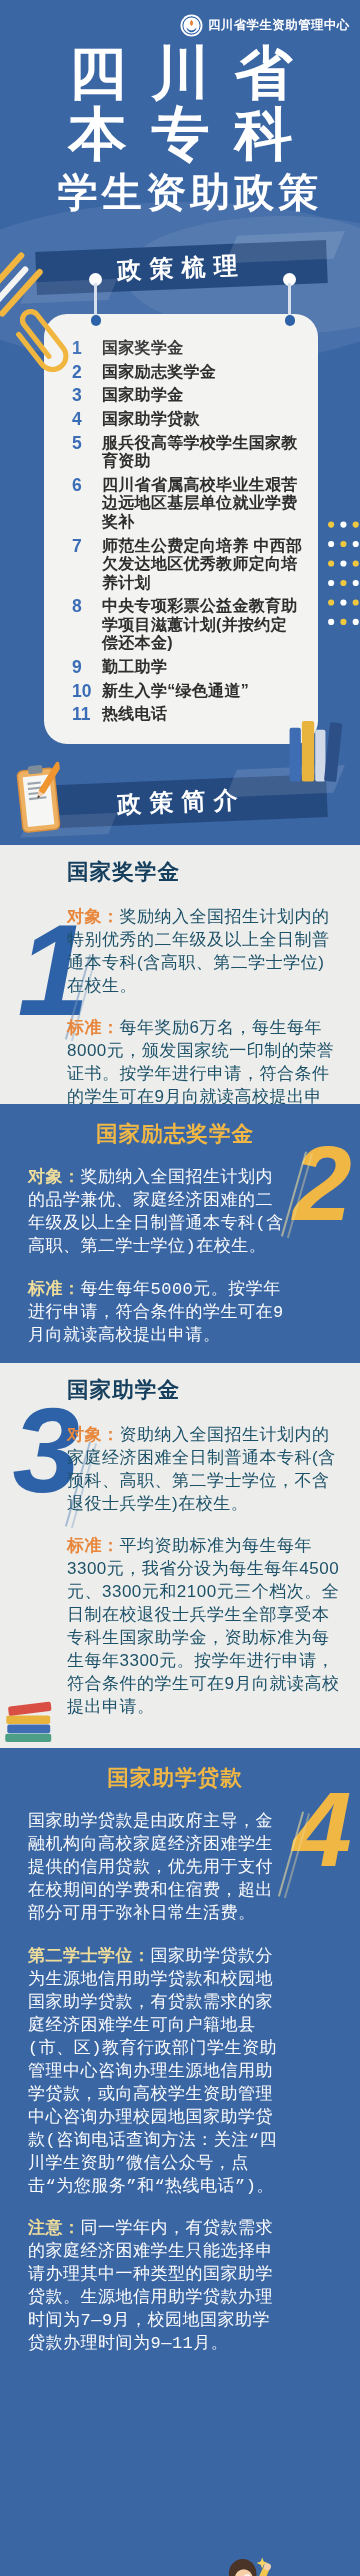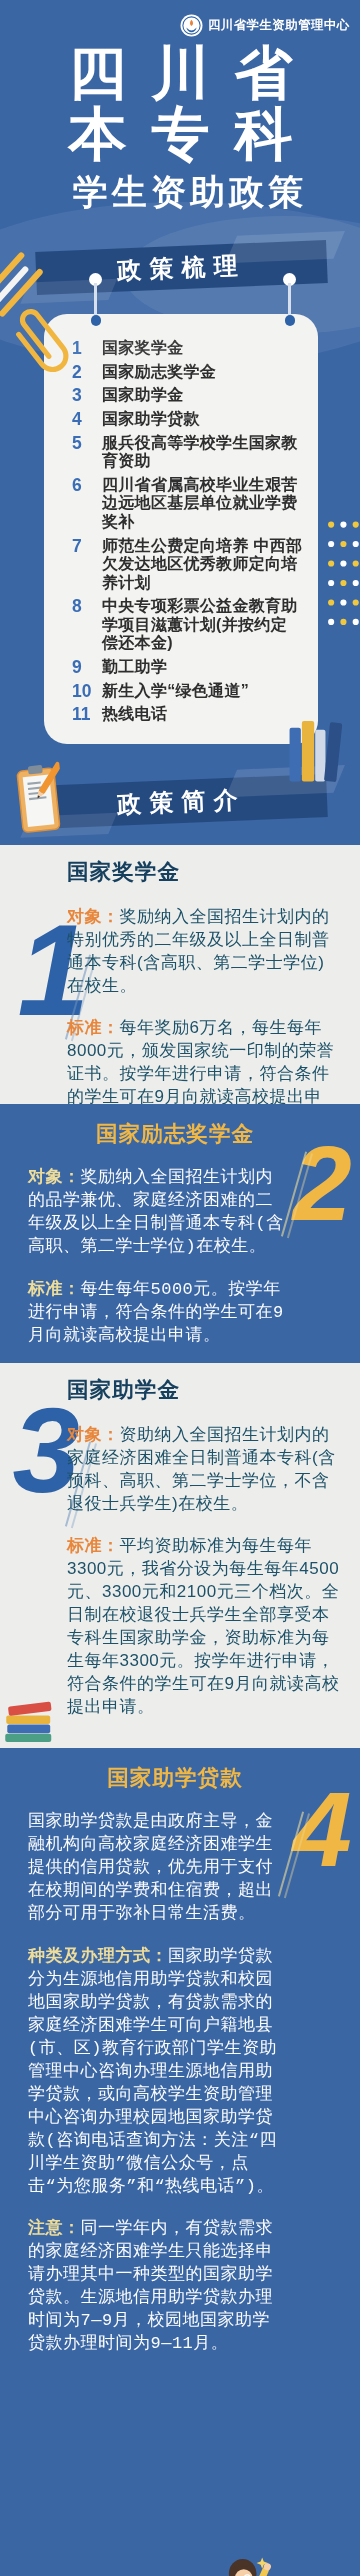--- a/index.html
+++ b/index.html
@@ -7,21 +7,21 @@
   #poster{position:relative;width:361px;height:4039px;overflow:hidden;background:#3b66a4;}
 
   
   .hdr{position:relative;height:242px;overflow:visible;z-index:2;}
   .brand{position:absolute;top:14.4px;right:11.3px;display:flex;align-items:center;gap:5.2px;}
   .brand-logo{width:23px;height:23px;display:block;}
   .brand-name{color:#fff;font-size:12.4px;font-weight:700;letter-spacing:0.5px;}
   .title{padding-top:42px;text-align:center;color:#fff;}
   .t-line{font-weight:800;}
   .t-big{font-size:58px;line-height:61px;letter-spacing:25px;padding-left:25px;}
-  .t-small{font-size:35px;line-height:46px;letter-spacing:4.1px;padding-left:19px;margin-top:5.2px;}
+  .t-small{font-size:40px;line-height:46px;letter-spacing:4.1px;padding-left:19px;margin-top:5.2px;}
   .wave{position:absolute;background:rgba(255,255,255,.07);border-radius:50%;}
   .w1{width:489px;height:165px;left:-62px;top:202px;}
   .w2{width:319px;height:118px;right:-82px;top:-26px;}
 
   
   .midblue{position:relative;height:603px;}
   .banner{position:absolute;left:36px;width:291px;height:43px;background:#254a80;
           display:flex;align-items:center;justify-content:center;color:#fff;
           font-size:24px;font-weight:700;letter-spacing:8.2px;transform:rotate(-2.4deg);z-index:2;}
   .banner::before{content:"";position:absolute;right:-13.4px;top:-8.2px;width:108px;height:27px;
@@ -295,21 +295,21 @@
       </svg>
     </div>
   </section>
 
   <section class="sec blue s4">
     <div class="big-num">4</div>
     <div class="num-accent"></div>
     <div class="body">
       <h2 class="sec-title title-center">国家助学贷款</h2>
       <p class="para"><span>国家助学贷款是由政府主导，金融机构向高校家庭经济困难学生提供的信用贷款，优先用于支付在校期间的学费和住宿费，超出部分可用于弥补日常生活费。</span></p>
-      <p class="para"><span class="lab">种类及办理方式：</span><span>国家助学贷款分为生源地信用助学贷款和校园地国家助学贷款，有贷款需求的家庭经济困难学生可向户籍地县(市、区)教育行政部门学生资助管理中心咨询办理生源地信用助学贷款，或向高校学生资助管理中心咨询办理校园地国家助学贷款(咨询电话查询方法：关注“四川学生资助”微信公众号，点击“为您服务”和“热线电话”)。</span></p>
+      <p class="para"><span class="lab">第二学士学位：</span><span>国家助学贷款分为生源地信用助学贷款和校园地国家助学贷款，有贷款需求的家庭经济困难学生可向户籍地县(市、区)教育行政部门学生资助管理中心咨询办理生源地信用助学贷款，或向高校学生资助管理中心咨询办理校园地国家助学贷款(咨询电话查询方法：关注“四川学生资助”微信公众号，点击“为您服务”和“热线电话”)。</span></p>
       <p class="para"><span class="lab">注意：</span><span>同一学年内，有贷款需求的家庭经济困难学生只能选择申请办理其中一种类型的国家助学贷款。生源地信用助学贷款办理时间为7—9月，校园地国家助学贷款办理时间为9—11月。</span></p>
     </div>
     <div class="illu illu-teacher">
       <svg width="59" height="98" viewBox="0 0 115 190">
         <path d="M92 14 l3 8 8 3 -8 3 -3 8 -3 -8 -8 -3 8 -3 z" fill="#f5d464"></path>
         <g transform="rotate(24 84 70)">
           <rect x="78" y="30" width="13" height="52" rx="6" fill="#f3c64d"></rect>
           <circle cx="85" cy="28" r="7" fill="#f6cfa8"></circle>
         </g>
         <ellipse cx="54" cy="46" rx="27" ry="29" fill="#4a3428"></ellipse>

